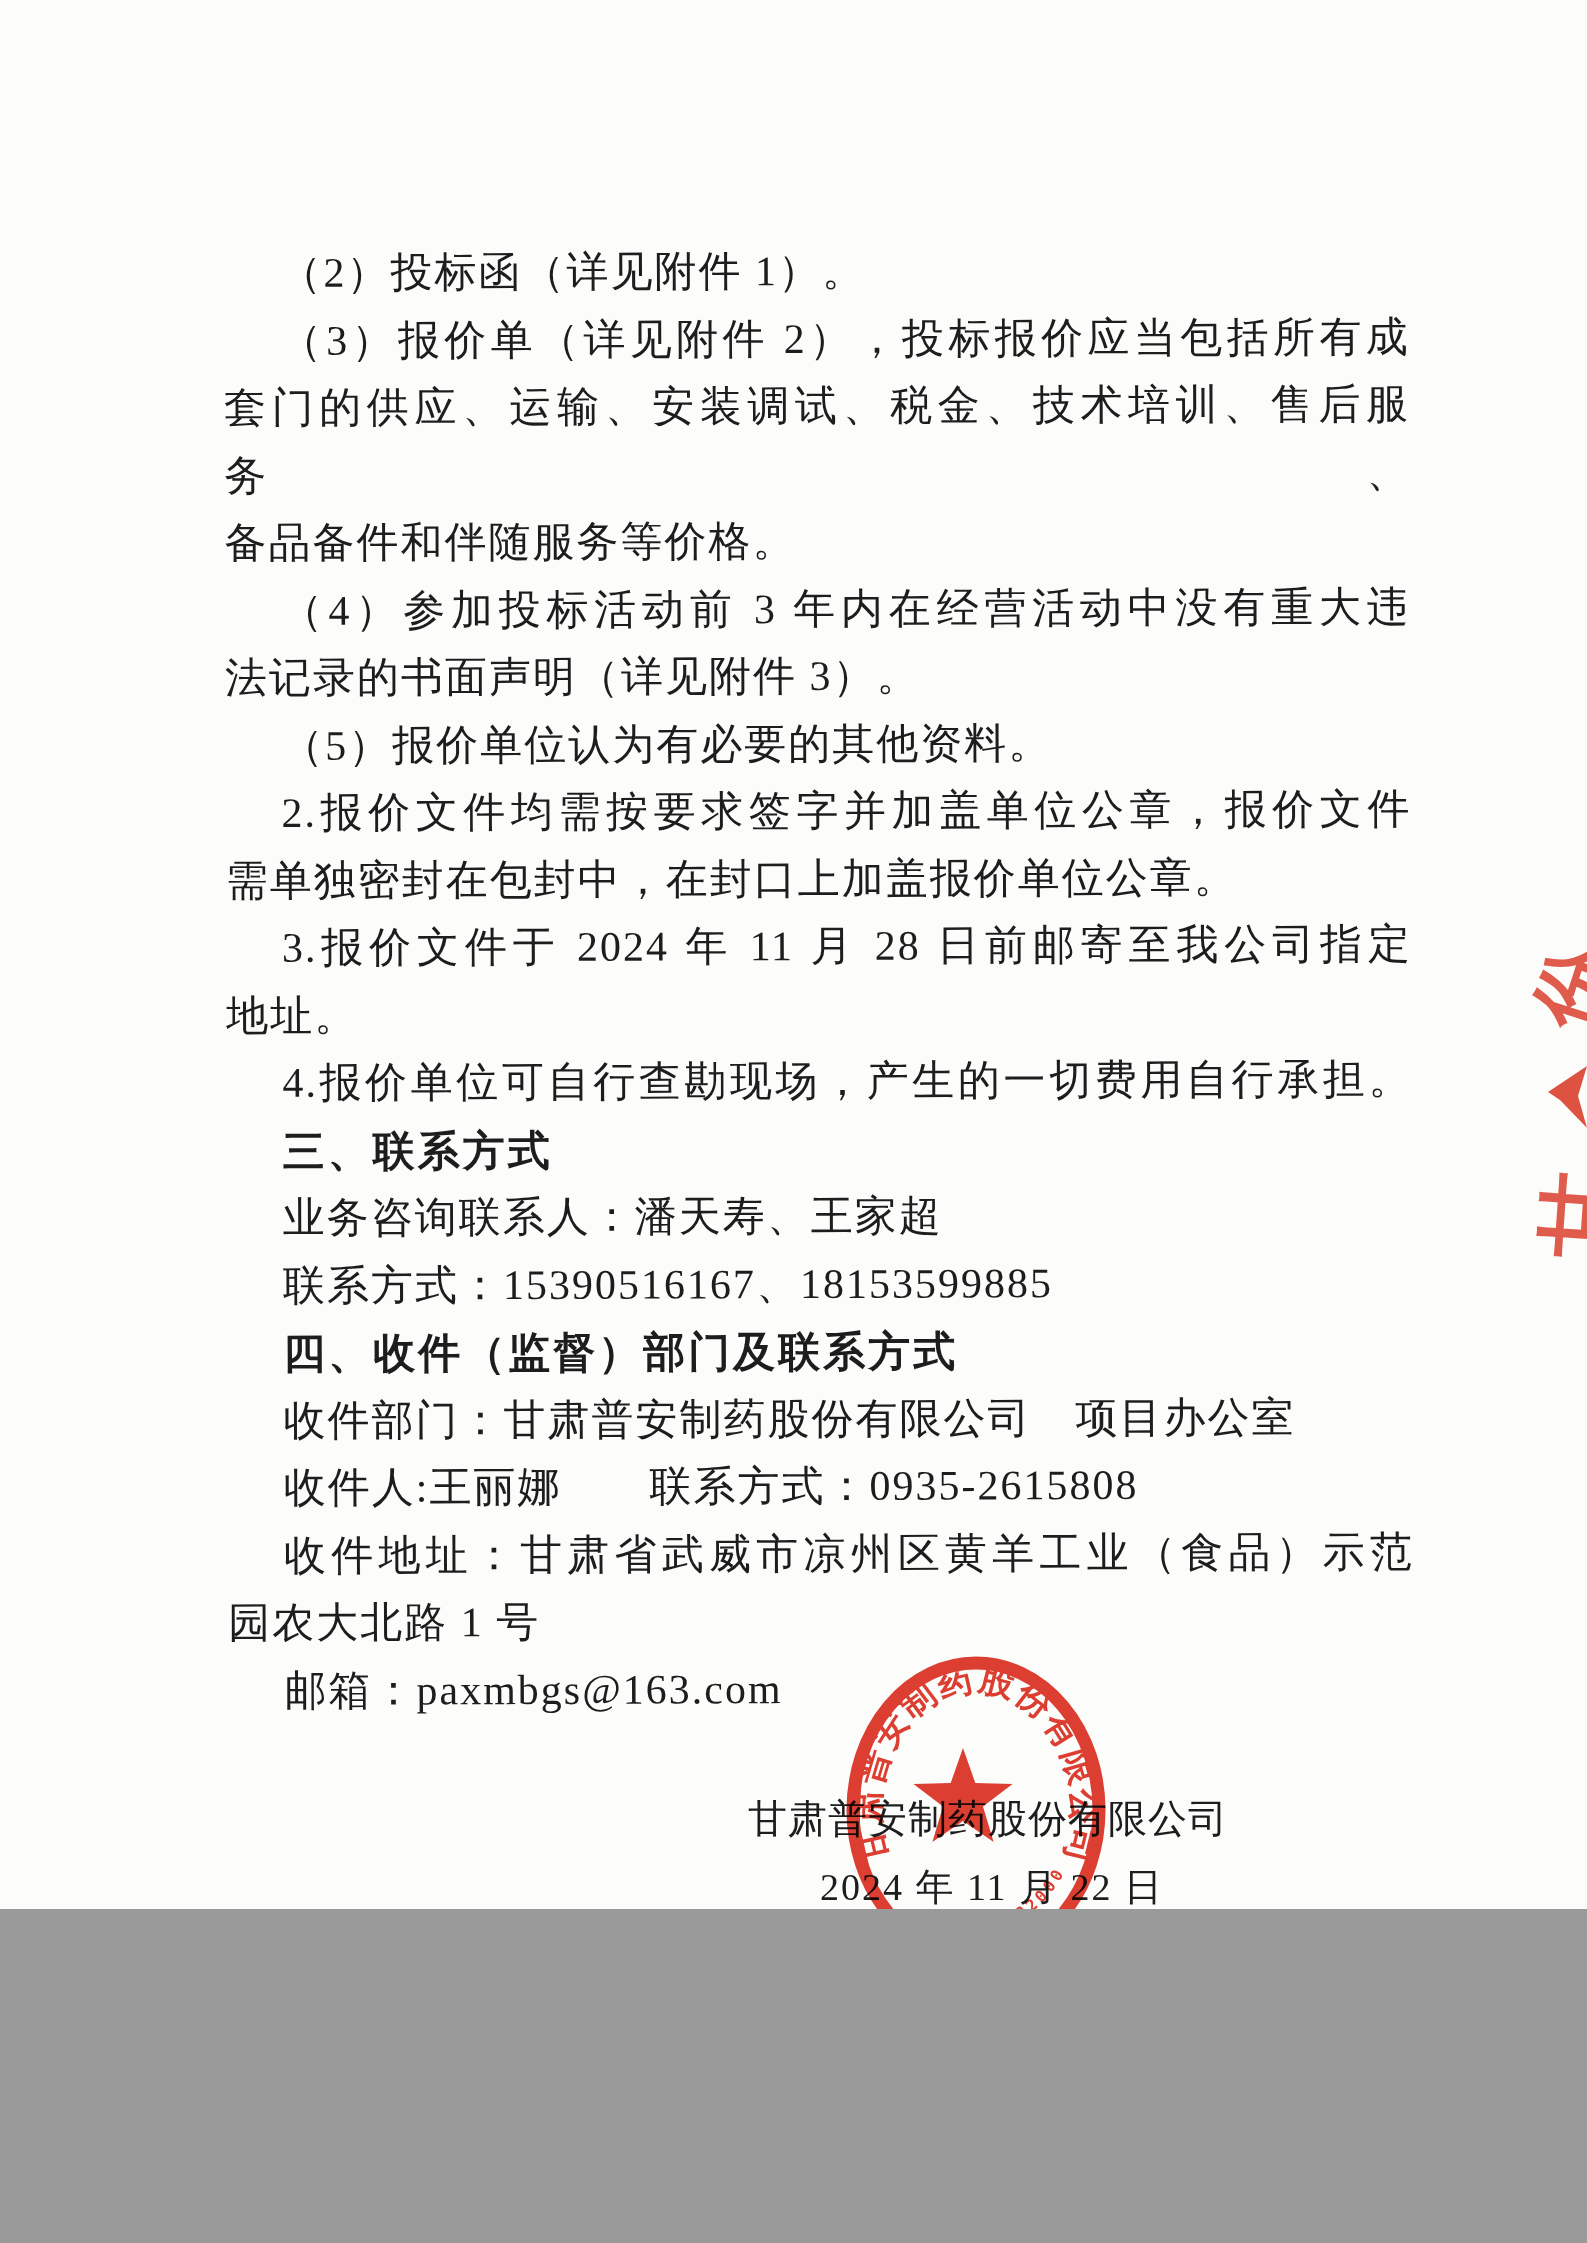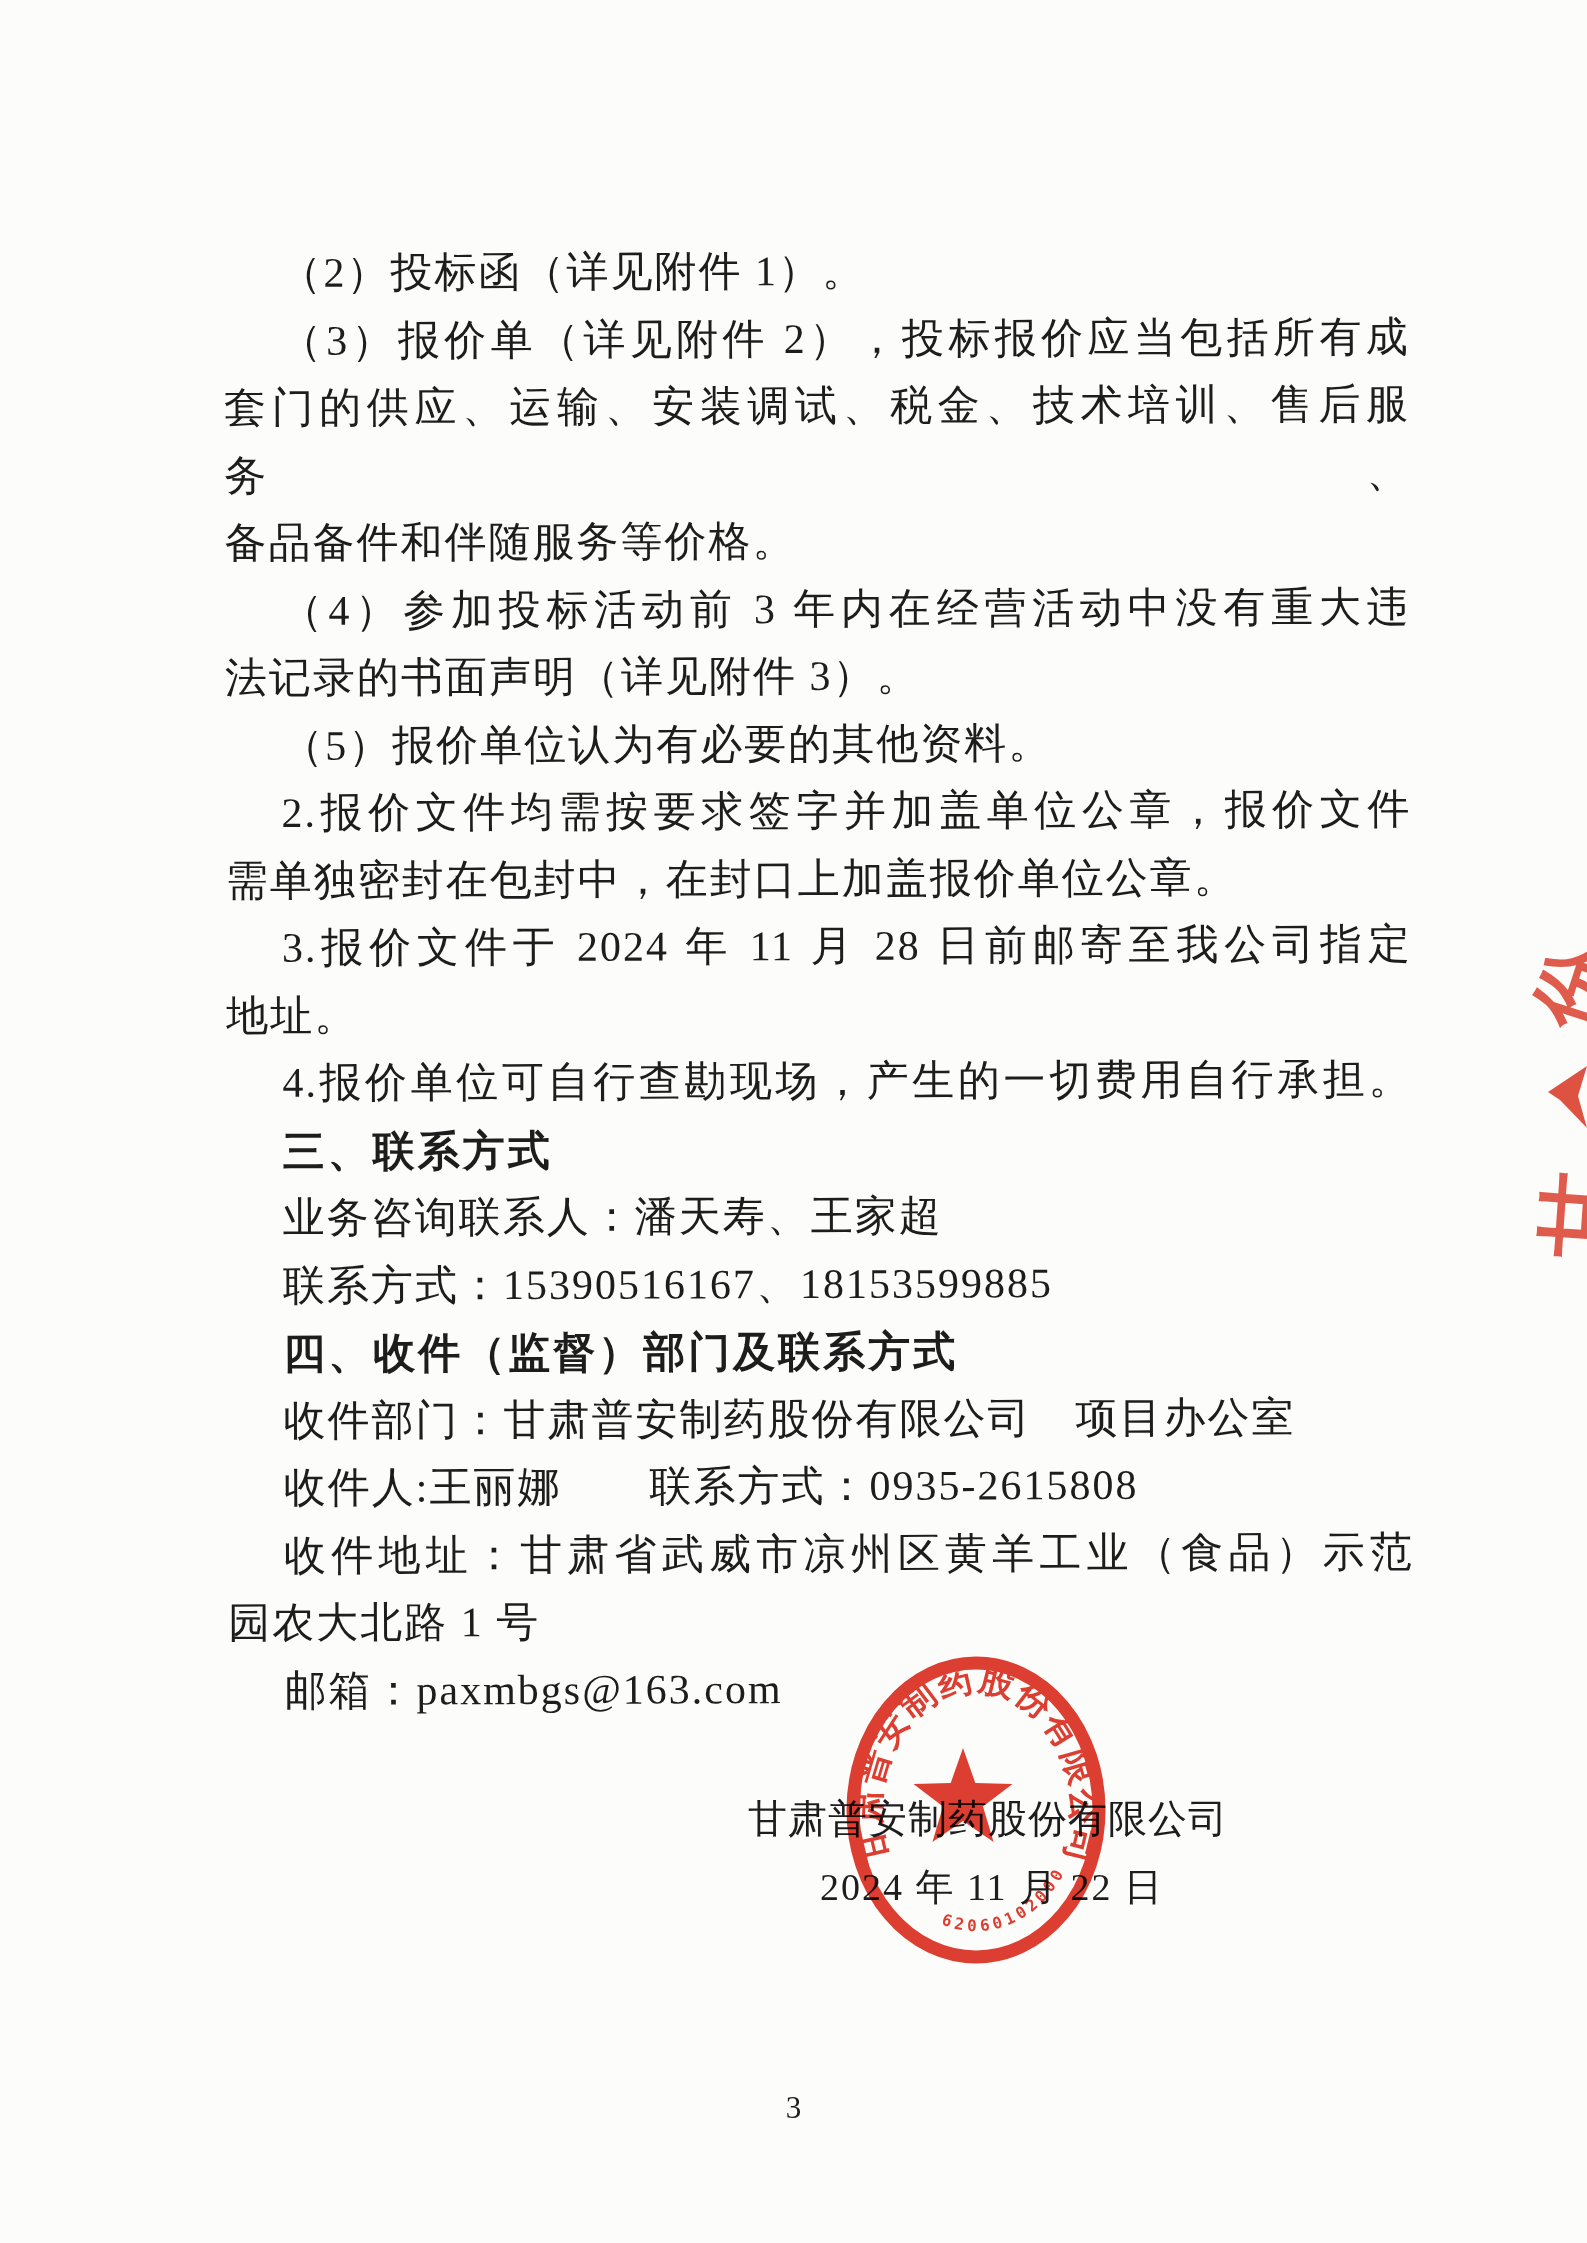--- a/index.html
+++ b/index.html
@@ -1,18 +1,18 @@
 <!DOCTYPE html>
 <html><head>
 <meta charset="utf-8">
 <style>
   html,body{margin:0;padding:0;background:#9a9a9a;}
   .page{
     position:relative;
-    width:1587px;height:2243px;
+    width:1587px;height:1909px;
     background:#fcfcfb;
     overflow:hidden;
     font-family:"Liberation Serif", serif;
     color:#1d1d1d;
   }
   
   .doc{
     position:absolute;
     left:226px;top:238px;width:1186px;
     font-size:42px;line-height:67.5px;

